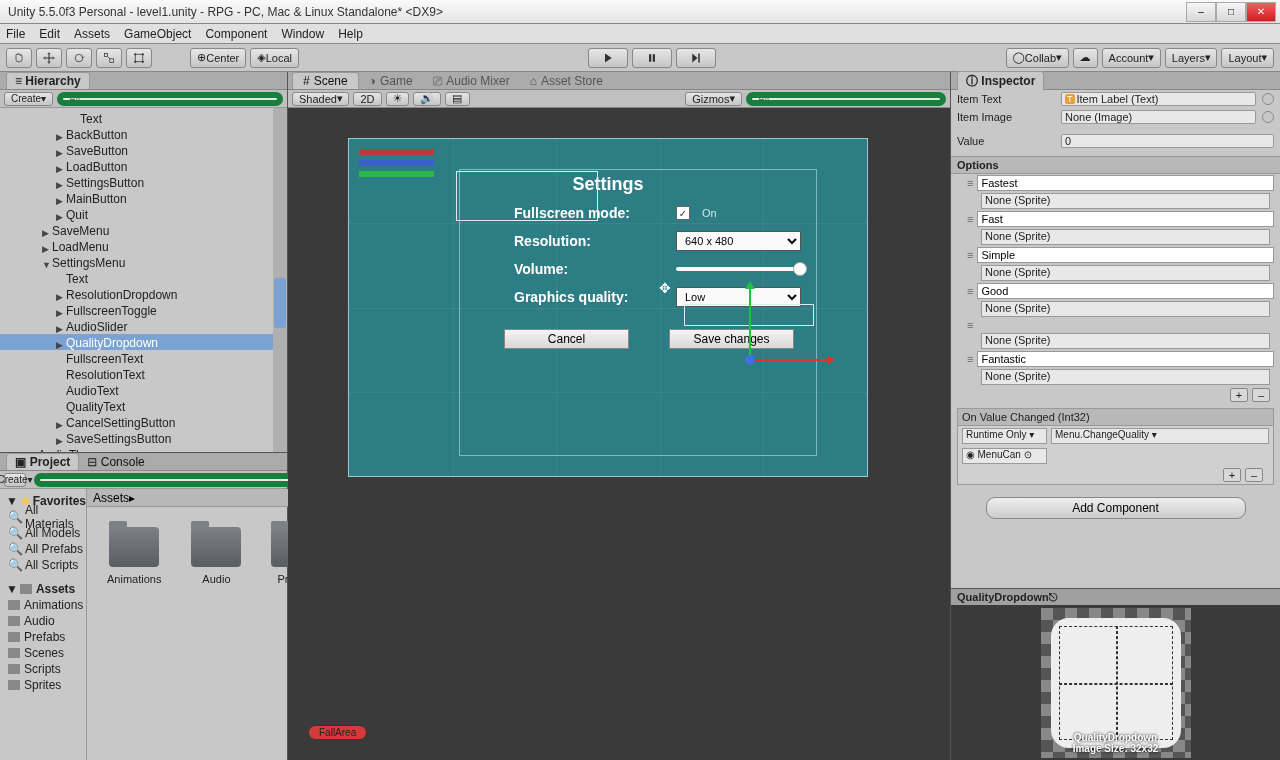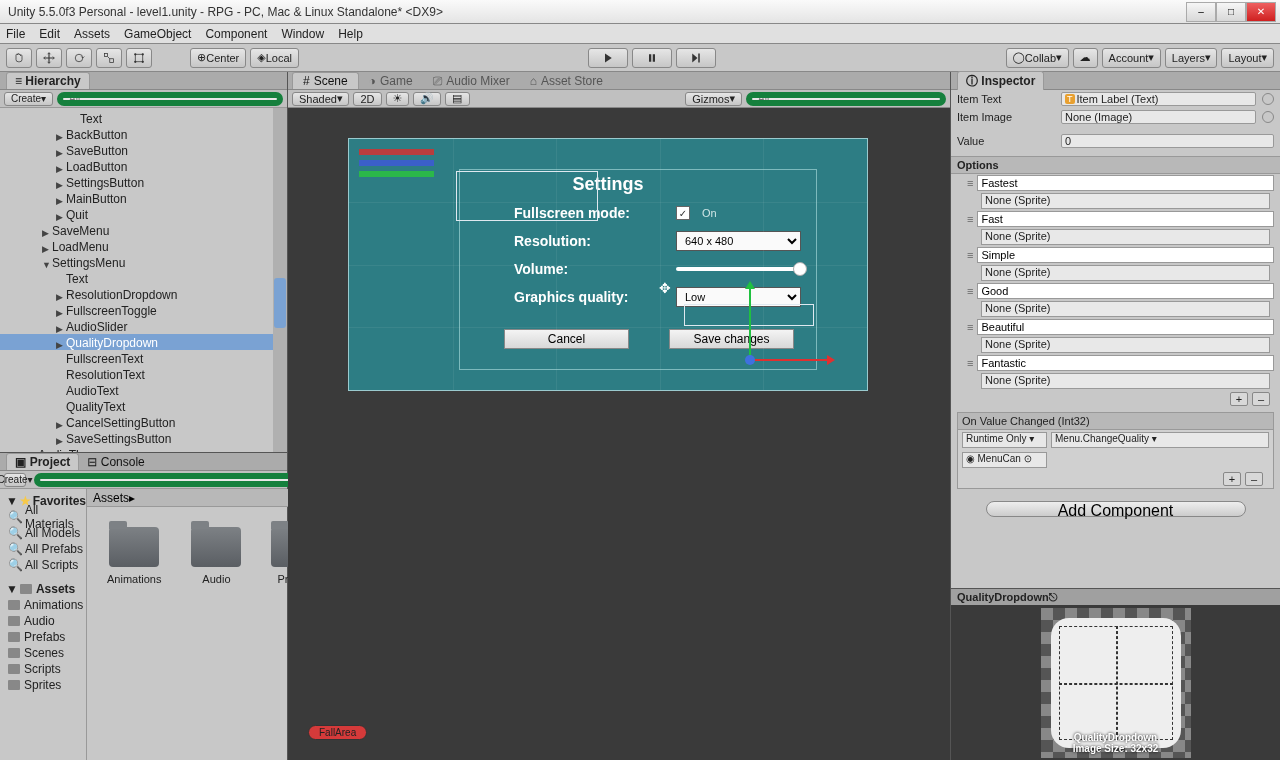--- a/index.html
+++ b/index.html
@@ -45,21 +45,21 @@
   .asset-label { font-size:11px; color:#222;}
   .slider-track { height:16px; display:flex; align-items:center; padding:0 4px;}
   .slider-track .tr { flex:1; height:3px; background:#888; border-radius:2px; position:relative;}
   .slider-track .th { position:absolute; right:10px; top:-4px; width:10px; height:10px; background:#d8d8d8; border:1px solid #666; border-radius:2px;}
   
   .scene-tabs { height:18px; background:#ababab; display:flex; align-items:flex-end; padding:0 4px; border-bottom:1px solid #888; font-size:12px;}
   .scene-tabs .st { padding:1px 10px; color:#555; display:flex; align-items:center; gap:4px;}
   .scene-tabs .st.active { background:#c8c8c8; border:1px solid #999; border-bottom:none; border-radius:3px 3px 0 0; color:#111;}
   .scene-toolbar { height:18px; background:#c0c0c0; display:flex; align-items:center; padding:0 4px; border-bottom:1px solid #888; gap:4px; font-size:11px;}
   .scene-view { flex:1; background:#3a3a3a; position:relative; overflow:hidden; }
-  .scene-canvas { position:absolute; left:60px; top:30px; width:520px; height:253px; background:#2d7d84; border:1px solid #9acace; }
+  .scene-canvas { position:absolute; left:60px; top:30px; width:520px; height:339px; background:#2d7d84; border:1px solid #9acace; }
   .scene-canvas .inner-border { position:absolute; inset:30px 50px 20px 110px; border:1px solid #a5d9d9aa;}
   .scene-canvas .grid-v { position:absolute; top:0; bottom:0; width:1px; background:#ffffff10;}
   .scene-canvas .grid-h { position:absolute; left:0; right:0; height:1px; background:#ffffff10;}
   .scene-title { color:#fff; font-size:18px; font-weight:bold; text-align:center; margin-top:35px;}
   .scene-label { color:#fff; font-size:14px; font-weight:bold;}
   .scene-row { display:flex; align-items:center; gap:12px; margin:10px 0 0 165px;}
   .scene-input { width:125px; height:20px; background:#fafafa; border:1px solid #555; font-size:11px; padding:0 4px;}
   .scene-btn { width:125px; height:20px; background:linear-gradient(#f4f4f4,#d8d8d8); border:1px solid #888; font-size:12px; text-align:center; line-height:18px;}
   .bars { position:absolute; left:10px; top:10px;}
   .bars div { width:75px; height:6px; margin-bottom:5px;}
@@ -80,21 +80,21 @@
   .sect-header { height:18px; background:#b8b8b8; display:flex; align-items:center; padding:0 6px; font-weight:bold; border-top:1px solid #999; border-bottom:1px solid #999;}
   .opt-row { display:flex; align-items:center; padding:1px 6px 1px 16px; gap:4px;}
   .opt-row .txt { flex:1; background:#fff; border:1px solid #999; height:16px; padding:0 3px; font-size:11px;}
   .opt-row .sprite { flex:1; background:#e8e8e8; border:1px solid #999; height:16px; padding:0 3px; font-size:11px;}
   .plusminus { display:flex; justify-content:flex-end; padding:2px 10px; gap:4px;}
   .pm { width:18px; height:14px; background:#d8d8d8; border:1px solid #888; text-align:center; font-size:11px; line-height:12px; border-radius:2px;}
   .event-box { margin:4px 6px; border:1px solid #999; background:#d0d0d0;}
   .event-header { background:#b8b8b8; padding:2px 4px; font-size:11px; border-bottom:1px solid #999;}
   .event-row { display:flex; padding:2px 4px; gap:4px;}
   .event-row .dd { background:#e8e8e8; border:1px solid #999; flex:1; height:16px; font-size:10px; padding:0 3px;}
-  .add-comp { margin:12px auto; display:block; width:260px; height:16px; background:linear-gradient(#eee,#ccc); border:1px solid #888; border-radius:9px; font-size:16px;}
+  .add-comp { margin:12px auto; display:block; width:260px; height:22px; background:linear-gradient(#eee,#ccc); border:1px solid #888; border-radius:9px; font-size:12px;}
   .preview { background:#3a3a3a; border-top:1px solid #555; }
   .preview-header { height:16px; background:#a0a0a0; color:#222; display:flex; align-items:center; padding:0 6px; font-size:11px; font-weight:bold;}
   .preview-body { height:155px; display:flex; align-items:center; justify-content:center; position:relative;}
   .checker { width:150px; height:150px; background:
     repeating-conic-gradient(#555 0 25%, #888 0 50%) 0 0/24px 24px; position:relative;}
   .thumb-shape { position:absolute; inset:10px; background:#eee; border-radius:18px; }
   .thumb-dash { position:absolute; inset:18px; border:1px dashed #333;}
   .thumb-label { position:absolute; bottom:4px; left:0; right:0; text-align:center; color:#fff; font-size:10px; font-weight:bold; text-shadow:0 0 3px #000;}
   .scene-checkbox { width:14px; height:14px; background:#fff; border:1px solid #666; display:inline-flex; align-items:center; justify-content:center; font-size:10px; color:#333;}
   .scroll-v { position:absolute; right:0; top:0; width:14px; bottom:0; background:#b0b0b0; }
@@ -434,21 +434,20 @@
               <span style="color:#666">≡</span>
               <input class="txt" value="Good" style="">
             </div>
             <div class="opt-row">
               <span style="width:10px"></span>
               <div class="sprite">None (Sprite)</div>
               <div class="circ"></div>
             </div>
             <div class="opt-row">
               <span style="color:#666">≡</span>
-              <input class="txt" value="Beautiful" style="">
             </div>
             <div class="opt-row">
               <span style="width:10px"></span>
               <div class="sprite">None (Sprite)</div>
               <div class="circ"></div>
             </div>
             <div class="opt-row">
               <span style="color:#666">≡</span>
               <input class="txt" value="Fantastic" style="">
             </div>

